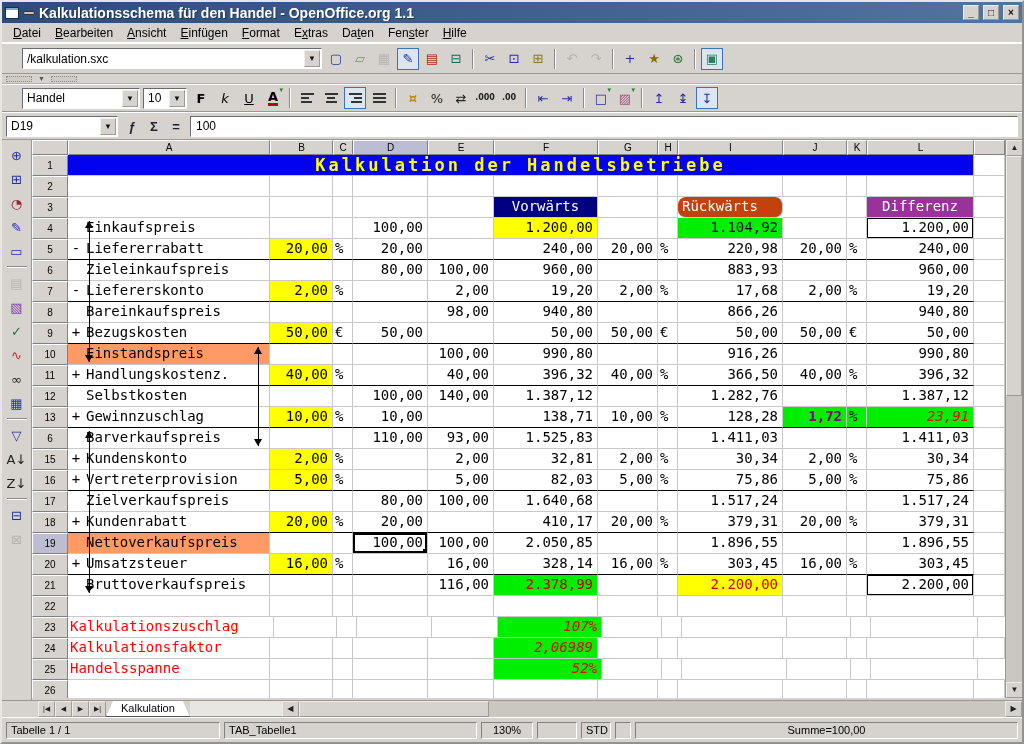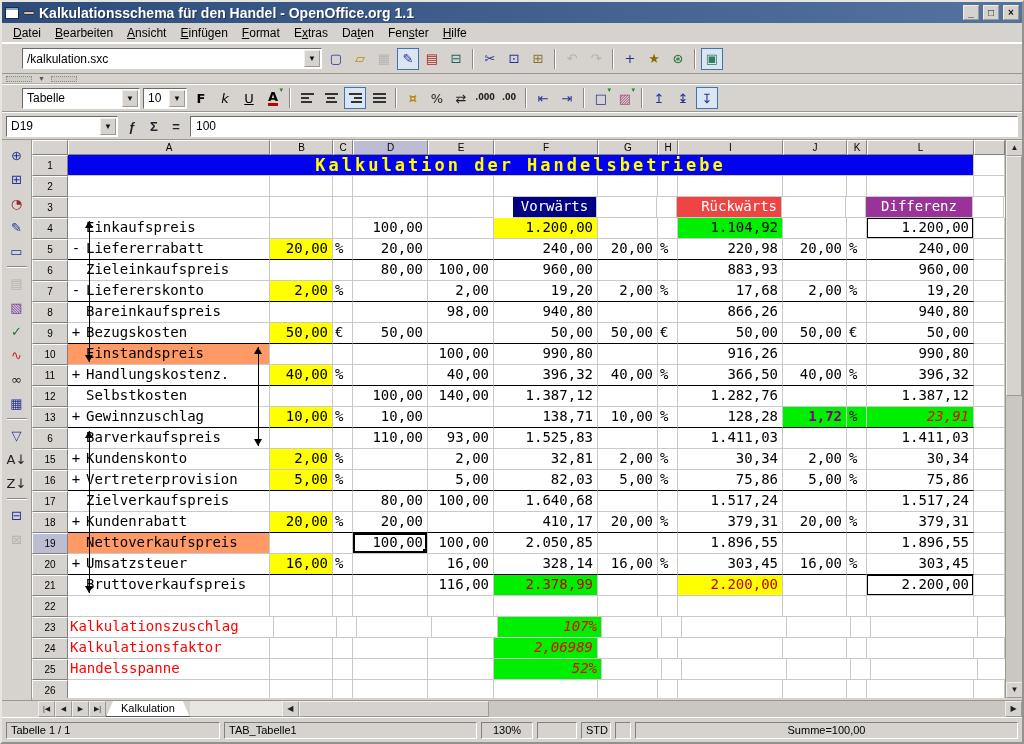--- a/index.html
+++ b/index.html
@@ -93,21 +93,21 @@
   .g-label{display:flex;text-align:left;padding:0;}
   .g-label .sign{width:16px;flex:none;text-align:center;}
   .g-label .ltext{padding-left:2px;white-space:nowrap;}
   .titlecell{background:#0202ee;color:#ffff00;font-weight:bold;text-align:center;
     font-size:17px;letter-spacing:3px;line-height:20px;}
   .sumrow .g-cell{border-bottom-color:#000;}
   .g-cell.sliver{border-bottom-color:#c9c9c9 !important;}
   .bgY{background:#ffff00;} .bgG{background:#00ee00;} .bgO{background:#ff9966;}
   .unit{text-align:left;padding:0 2px;}
   .hdrNavy{background:#000080;color:#fff;text-align:center;}
-  .hdrGreen{background:#ef4444;color:#fff;text-align:right;}
+  .hdrGreen{background:#c2410c;color:#fff;text-align:left;border-radius:8px;}
   .hdrPurple{background:#993399;color:#fff;text-align:center;}
   .boxed{box-shadow:inset 0 0 0 1px #000;}
   .purpleBold{color:#800080;font-weight:bold;}
   .redTxt{color:#ee0000;font-style:italic;} .darkRed{color:#c00000;}
   .redLbl{color:#ff0000;}
   .selected{box-shadow:inset 0 0 0 2px #000;z-index:3;}
   .selected::after{content:"";position:absolute;right:-1px;bottom:-1px;width:5px;height:5px;background:#000;z-index:4;}
   .flow-arrow{position:absolute;width:9px;z-index:2;
     background:linear-gradient(#000,#000) no-repeat 4px 0/1px 100%;}
   .flow-arrow::before{content:"";position:absolute;top:0;left:0;width:0;height:0;
@@ -223,21 +223,21 @@
   </div>
 
   <div class="handle-strip">
     <span class="grip"></span>
     <span class="collapse-glyph">▼</span>
     <span class="grip"></span>
   </div>
 
   <div class="toolbar tb-format">
     <div class="combo font-combo">
-      <span class="combo-text">Tabelle</span>
+      <span class="combo-text">Handel</span>
       <span class="combo-drop">▼</span>
     </div>
     <div class="combo size-combo">
       <span class="combo-text">10</span>
       <span class="combo-drop">▼</span>
     </div>
     <div class="tb-icons" id="tb-format-icons">
         <div class="tb-btn">
           <span class="glyph t-bold">F</span>
         </div>
@@ -439,21 +439,21 @@
         <div class="g-row">
           <div class="g-rowhdr">3</div>
           <div class="g-cell g-label" style="width: 202px;">
             <span class="sign"></span>
             <span class="ltext"></span>
           </div>
           <div class="g-cell" style="width: 63px;"></div>
           <div class="g-cell" style="width: 20px;"></div>
           <div class="g-cell" style="width: 75px;"></div>
           <div class="g-cell" style="width: 66px;"></div>
-          <div class="g-cell hdrNavy" style="width: 84px; margin-left: 19px;">Vorwärts</div>
+          <div class="g-cell hdrNavy" style="width: 104px;">Vorwärts</div>
           <div class="g-cell" style="width: 60px;"></div>
           <div class="g-cell" style="width: 20px;"></div>
           <div class="g-cell hdrGreen" style="width: 105px;">Rückwärts</div>
           <div class="g-cell" style="width: 64px;"></div>
           <div class="g-cell" style="width: 20px;"></div>
           <div class="g-cell hdrPurple" style="width: 107px;">Differenz</div>
           <div class="g-cell sliver" style="width: 31px;"></div>
         </div>
         <div class="g-row">
           <div class="g-rowhdr">4</div>

